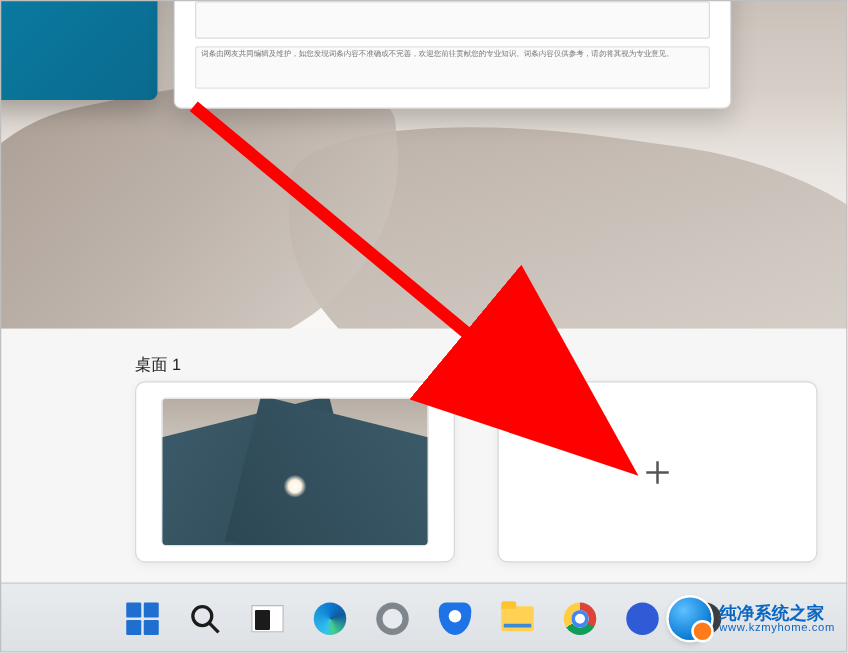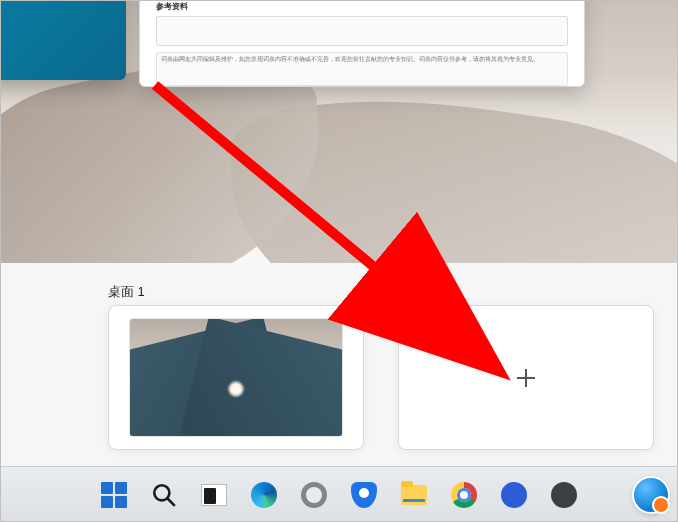--- a/index.html
+++ b/index.html
@@ -175,21 +175,20 @@
 <body>
 
 <div class="upper">
   <div class="mountain-b"></div>
   <div class="mountain-a"></div>
 
   <div class="bluewin"></div>
 
   <div class="window-thumb">
     <div class="section">
-      <h4>参考资料</h4>
       <div class="box"></div>
       <div class="fineprint">词条由网友共同编辑及维护，如您发现词条内容不准确或不完善，欢迎您前往贡献您的专业知识。词条内容仅供参考，请勿将其视为专业意见。</div>
     </div>
   </div>
 </div>
 
 <div class="lower">
   <div class="desk-label lbl-d1">桌面 1</div>
   <div class="desk-label lbl-new">新建桌面</div>
 
@@ -254,15 +253,19 @@
   <div class="tb-item">
     <div class="tb-icon ico-circle wing"></div>
   </div>
   <div class="tb-item">
     <div class="tb-icon ico-circle printer"></div>
   </div>
 </div>
 
 <div class="watermark">
   <div class="wm-logo"></div>
+  <div class="wm-text">
+    <span class="t1">纯净系统之家</span>
+    <span class="t2">www.kzmyhome.com</span>
+  </div>
 </div>
 
 <div class="frame-border"></div>
 
 </body></html>

